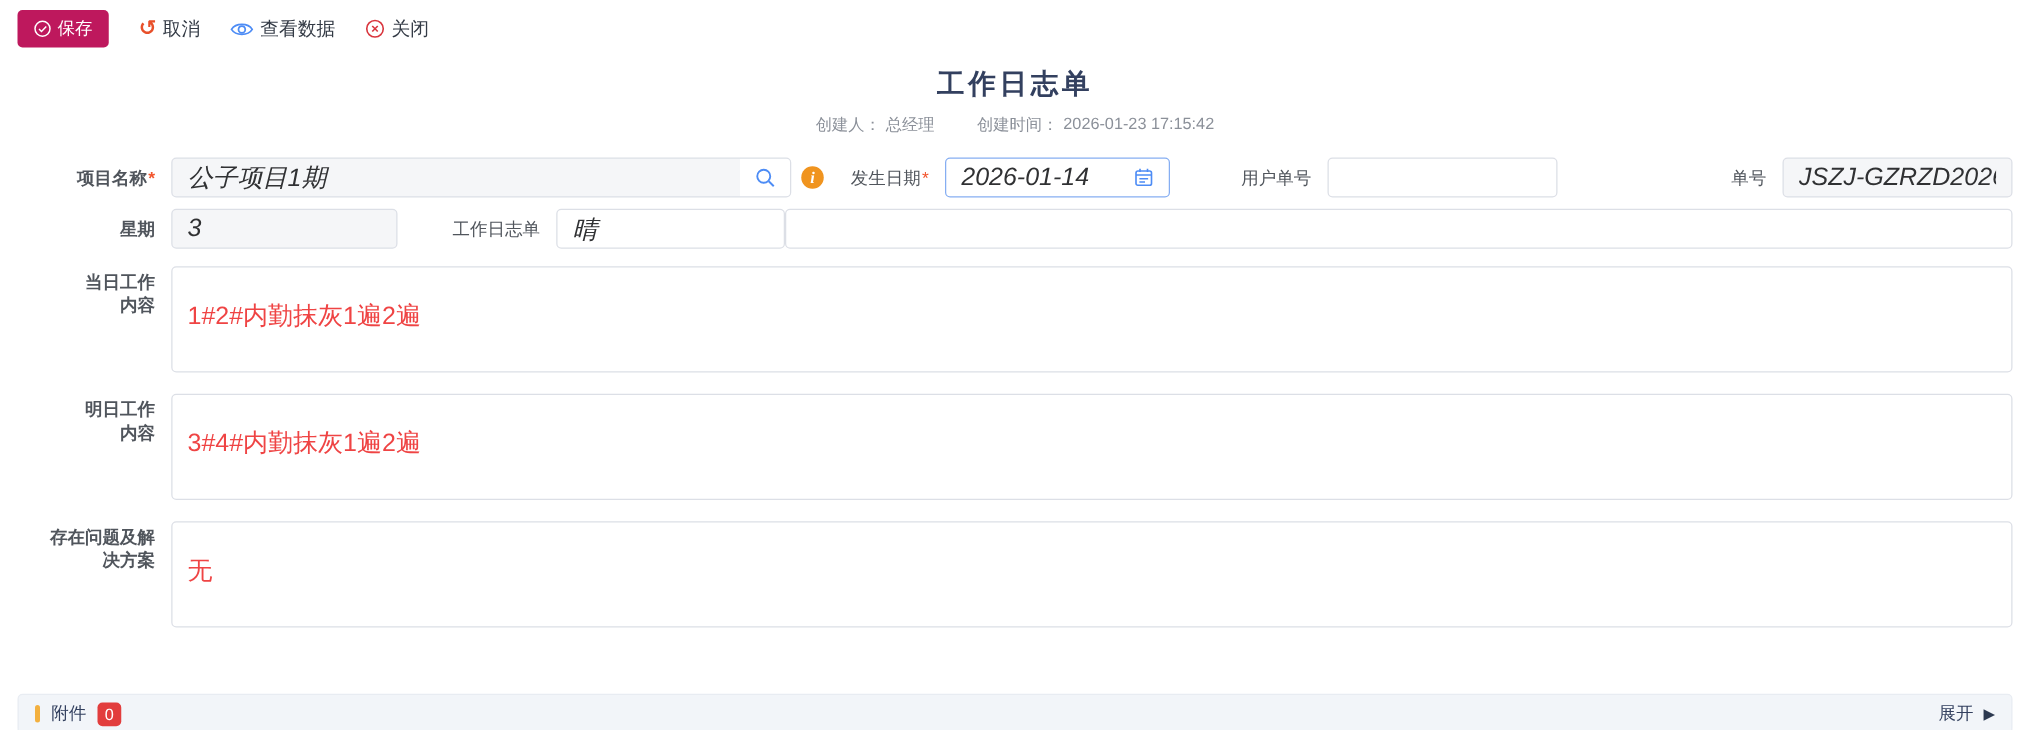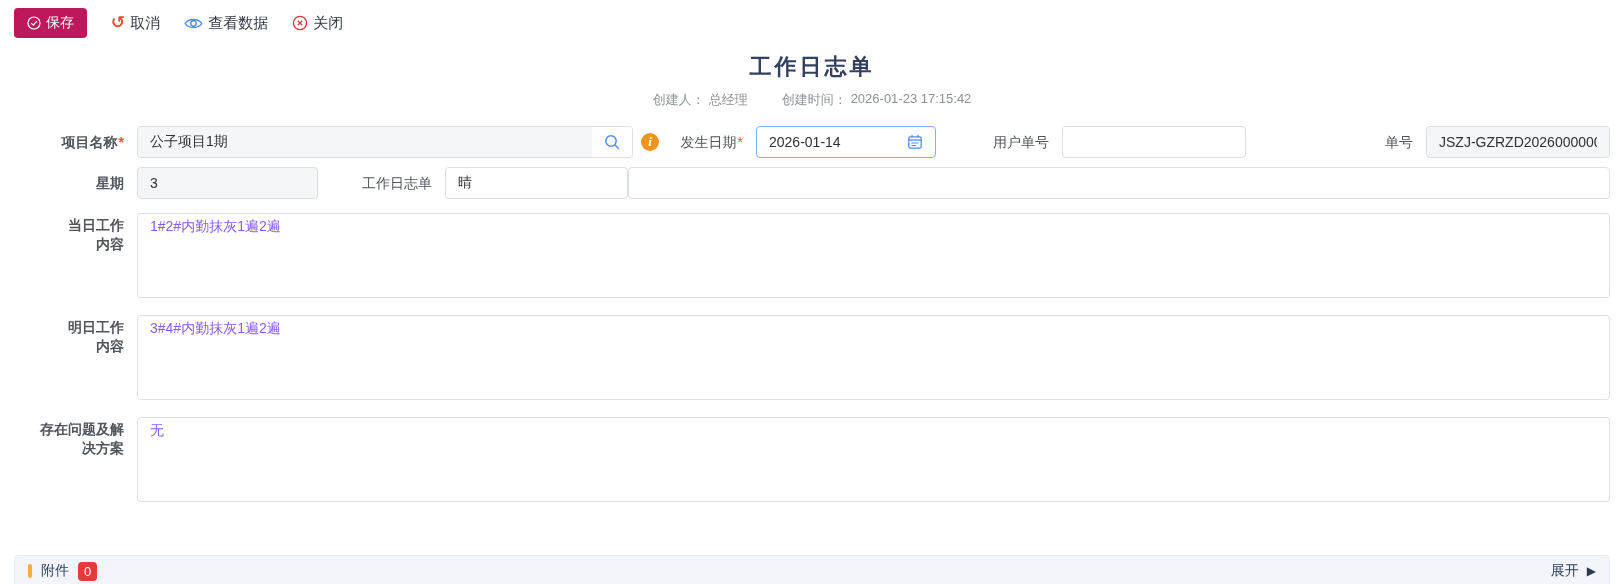--- a/index.html
+++ b/index.html
@@ -23,21 +23,21 @@
   
   .form { padding:17px 14px 0; }
   .frow { display:flex; align-items:flex-start; margin-bottom:9px; }
   .flabel { text-align:right; padding-right:13px; color:#50555c; line-height:32px; font-size:14px;
             flex-shrink:0; white-space:pre-line; }
   .flabel.multiline { line-height:19px; padding-top:3px; }
   .req { color:#f2542c; margin-left:1px; }
   .w123{width:123px;font-weight:bold;} .w97{width:97px;} .w126{width:126px;} .w127{width:127px;} .w180l{width:180px;}
 
   .ctrl { height:32px; border:1px solid #dcdfe6; border-radius:4px; background:#fff;
-          display:flex; align-items:center; padding:0 12px; font-size:14px; color:#303133; flex-shrink:0; }
+          display:flex; align-items:center; padding:0 12px; font-size:20px; color:#303133; flex-shrink:0;font-style:italic; }
   .ctrl input { border:none; outline:none; background:transparent; flex:1; min-width:0;
                 font:inherit; color:#303133; padding:0; height:100%; }
   .readonly { background:#f5f6f8; }
   .grow { flex:1 1 auto; }
 
   .project-wrap { padding:0; overflow:hidden; background:#f5f6f8; }
   .project-wrap input { padding:0 12px; }
   .search-seg { width:40px; align-self:stretch; background:#fff; display:flex; align-items:center;
                 justify-content:center; border-radius:0 3px 3px 0; cursor:pointer; }
 
@@ -45,21 +45,21 @@
                display:flex; align-items:center; justify-content:center; margin:7px 0 0 8px;
                font-family:"Liberation Serif", serif; font-style:italic; font-weight:bold;
                font-size:13px; flex-shrink:0; cursor:pointer; }
 
   .date-ctrl { width:180px; border-color:#86aef2; justify-content:space-between; gap:16px; }
   .w184 { width:184px; }
   .w181 { width:181px; }
   .w183 { width:183px; }
 
   .ta { height:85px; border:1px solid #dcdfe6; border-radius:4px; background:#fff; width:100%;
-        resize:none; outline:none; padding:4px 12px; font:inherit; font-size:14px; color:#8b5cf6; }
+        resize:none; outline:none; padding:25px 12px; font:inherit; font-size:20px; color:#ef4444; }
   .ta-row { margin-bottom:17px; }
   .ta-row-last { margin-bottom:0; }
   .frow-2 { margin-bottom:14px; }
 
   
   .attach-bar { margin:53px 14px 0; height:32px; background:#f2f5f9; border:1px solid #e8ecf2;
                 border-radius:4px; display:flex; align-items:center; padding:0 13px; }
   .marker { width:4px; height:14px; background:#f3b03f; border-radius:2px; margin-right:9px; flex-shrink:0; }
   .attach-label { color:#33405f; font-size:14px; }
   .badge { background:#e23d3d; color:#fff; min-width:19px; height:19px; border-radius:4px;

